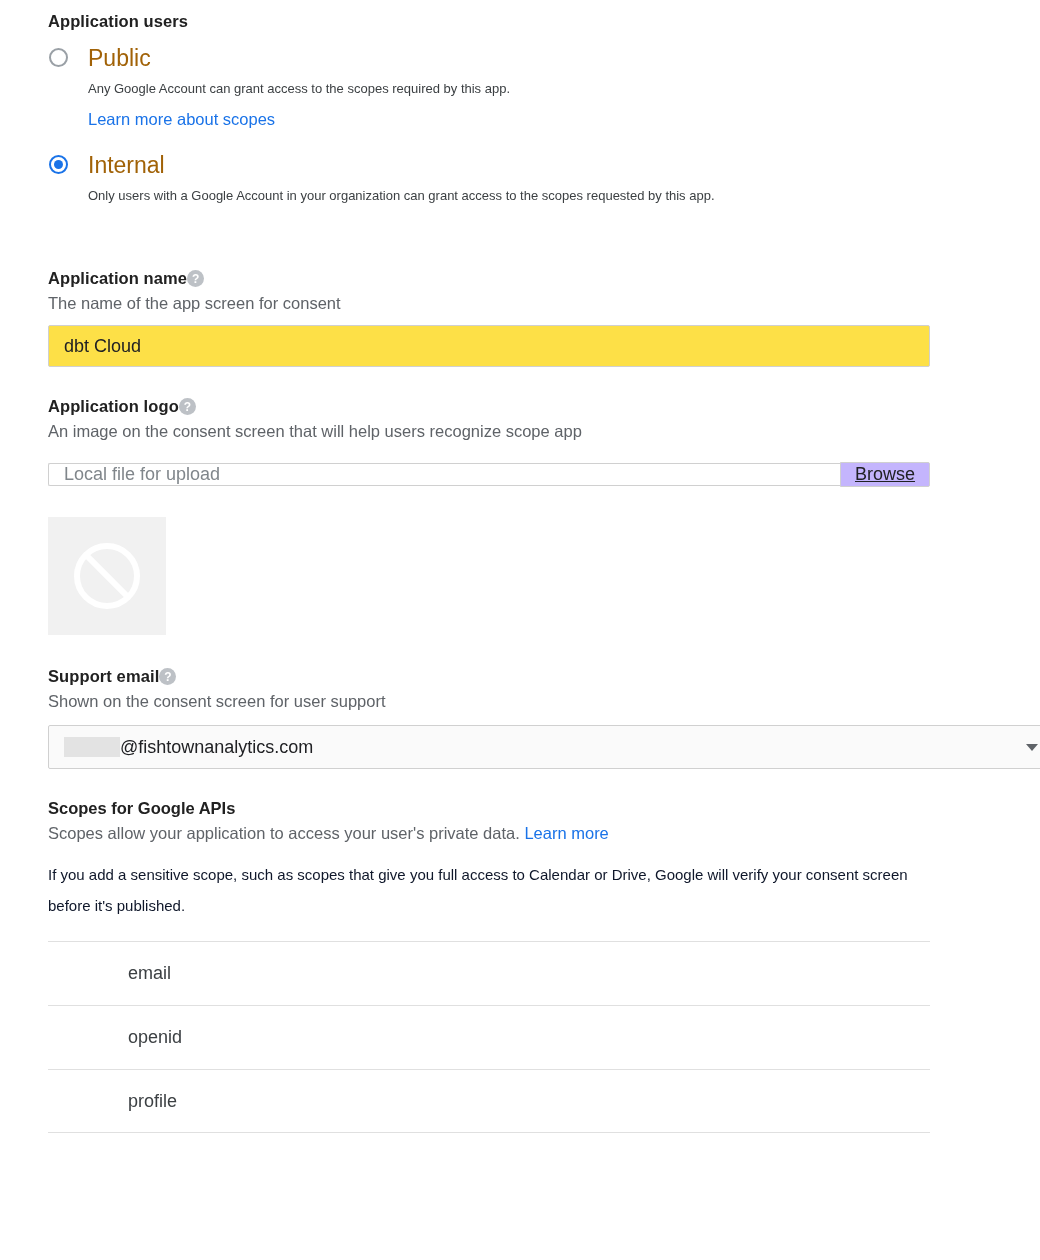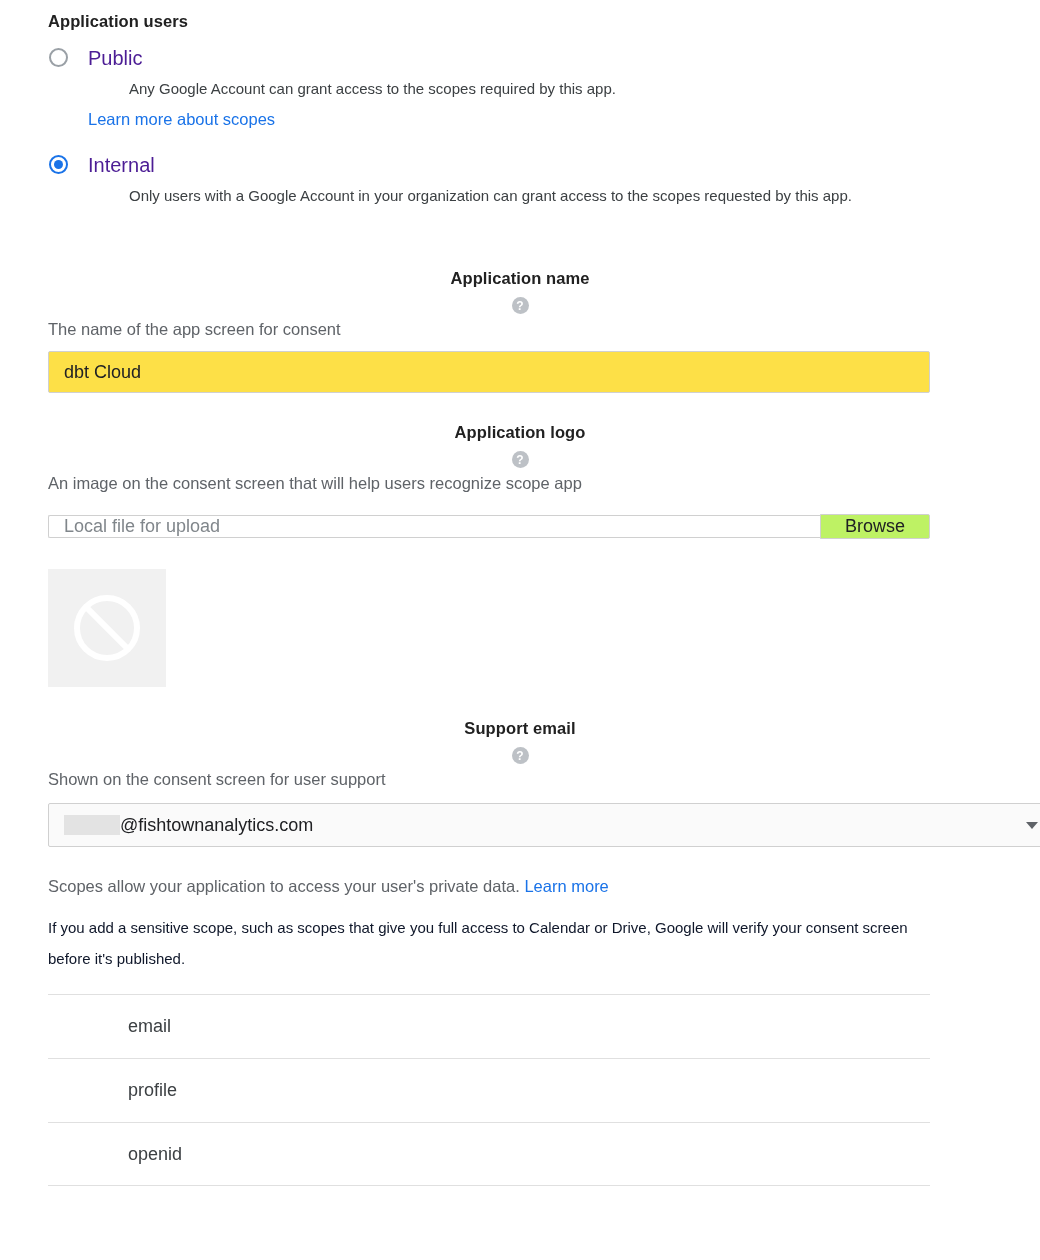--- a/index.html
+++ b/index.html
@@ -66,45 +66,43 @@
     left: 50%;
     top: 50%;
     width: 9px;
     height: 9px;
     margin-left: -4.5px;
     margin-top: -4.5px;
     border-radius: 50%;
     background: #1a73e8;
   }
   .radio-label {
-    font-size: 20px;
-    color: #4c1d95;
+    font-size: 23px;
+    color: #a16207;
     line-height: 26px;
   }
   .radio-desc {
-    font-size: 15px;
+    font-size: 13px;
     color: #3c4043;
     line-height: 31px;
     max-width: 880px;
     margin-top: 2px;
-    margin-left: 41px;
   }
   .radio-link {
     display: block;
     font-size: 16.5px;
     line-height: 30px;
   }
 
   
   .field-block { margin-top: 26px; }
   .field-head {
     display: flex;
     align-items: center;
-    gap: 9px;
-    flex-direction: column;
+    gap: 0;
   }
   .help-icon {
     display: inline-flex;
     align-items: center;
     justify-content: center;
     width: 17px;
     height: 17px;
     border-radius: 50%;
     background: #bdc1c6;
     color: #ffffff;
@@ -154,32 +152,33 @@
     border-radius: 2px 0 0 2px;
     padding: 0 15px;
     font-family: "Liberation Sans", sans-serif;
     font-size: 18px;
     color: #80868b;
     background: #fff;
     outline: none;
   }
   .upload-input::placeholder { color: #80868b; }
   .browse-btn {
-    width: 110px;
+    width: 90px;
     box-sizing: border-box;
     border: 1px solid #d0d0d0;
     border-radius: 0 2px 2px 0;
-    background: #bef264;
+    background: #c4b5fd;
     font-family: "Liberation Sans", sans-serif;
     font-size: 18px;
     color: #202124;
     cursor: pointer;
     display: flex;
     align-items: center;
     justify-content: center;
+    text-decoration: underline;
   }
 
   
   .logo-preview {
     width: 118px;
     height: 118px;
     margin-top: 22px;
     background: #f1f1f1;
     display: flex;
     align-items: center;
@@ -326,32 +325,33 @@
     </div>
     <div class="field-sub">Shown on the consent screen for user support</div>
     <div class="select-wrap">
       <span class="redacted"></span>
       <span class="select-value">@fishtownanalytics.com</span>
       <span class="caret"></span>
     </div>
   </div>
 
   <div class="scopes-block">
+    <div class="scopes-title">Scopes for Google APIs</div>
     <div class="scopes-sub">
       <span>Scopes allow your application to access your user's private data.</span>
       <a class="link">Learn more</a>
     </div>
     <div class="scopes-note">If you add a sensitive scope, such as scopes that give you full access to Calendar or Drive, Google will verify your consent screen before it's published.</div>
 
     <div class="scope-table">
       <div class="scope-row">
         <span>email</span>
       </div>
       <div class="scope-row">
+        <span>openid</span>
+      </div>
+      <div class="scope-row">
         <span>profile</span>
       </div>
-      <div class="scope-row">
-        <span>openid</span>
-      </div>
     </div>
   </div>
 
 </div>
 
 </body></html>

